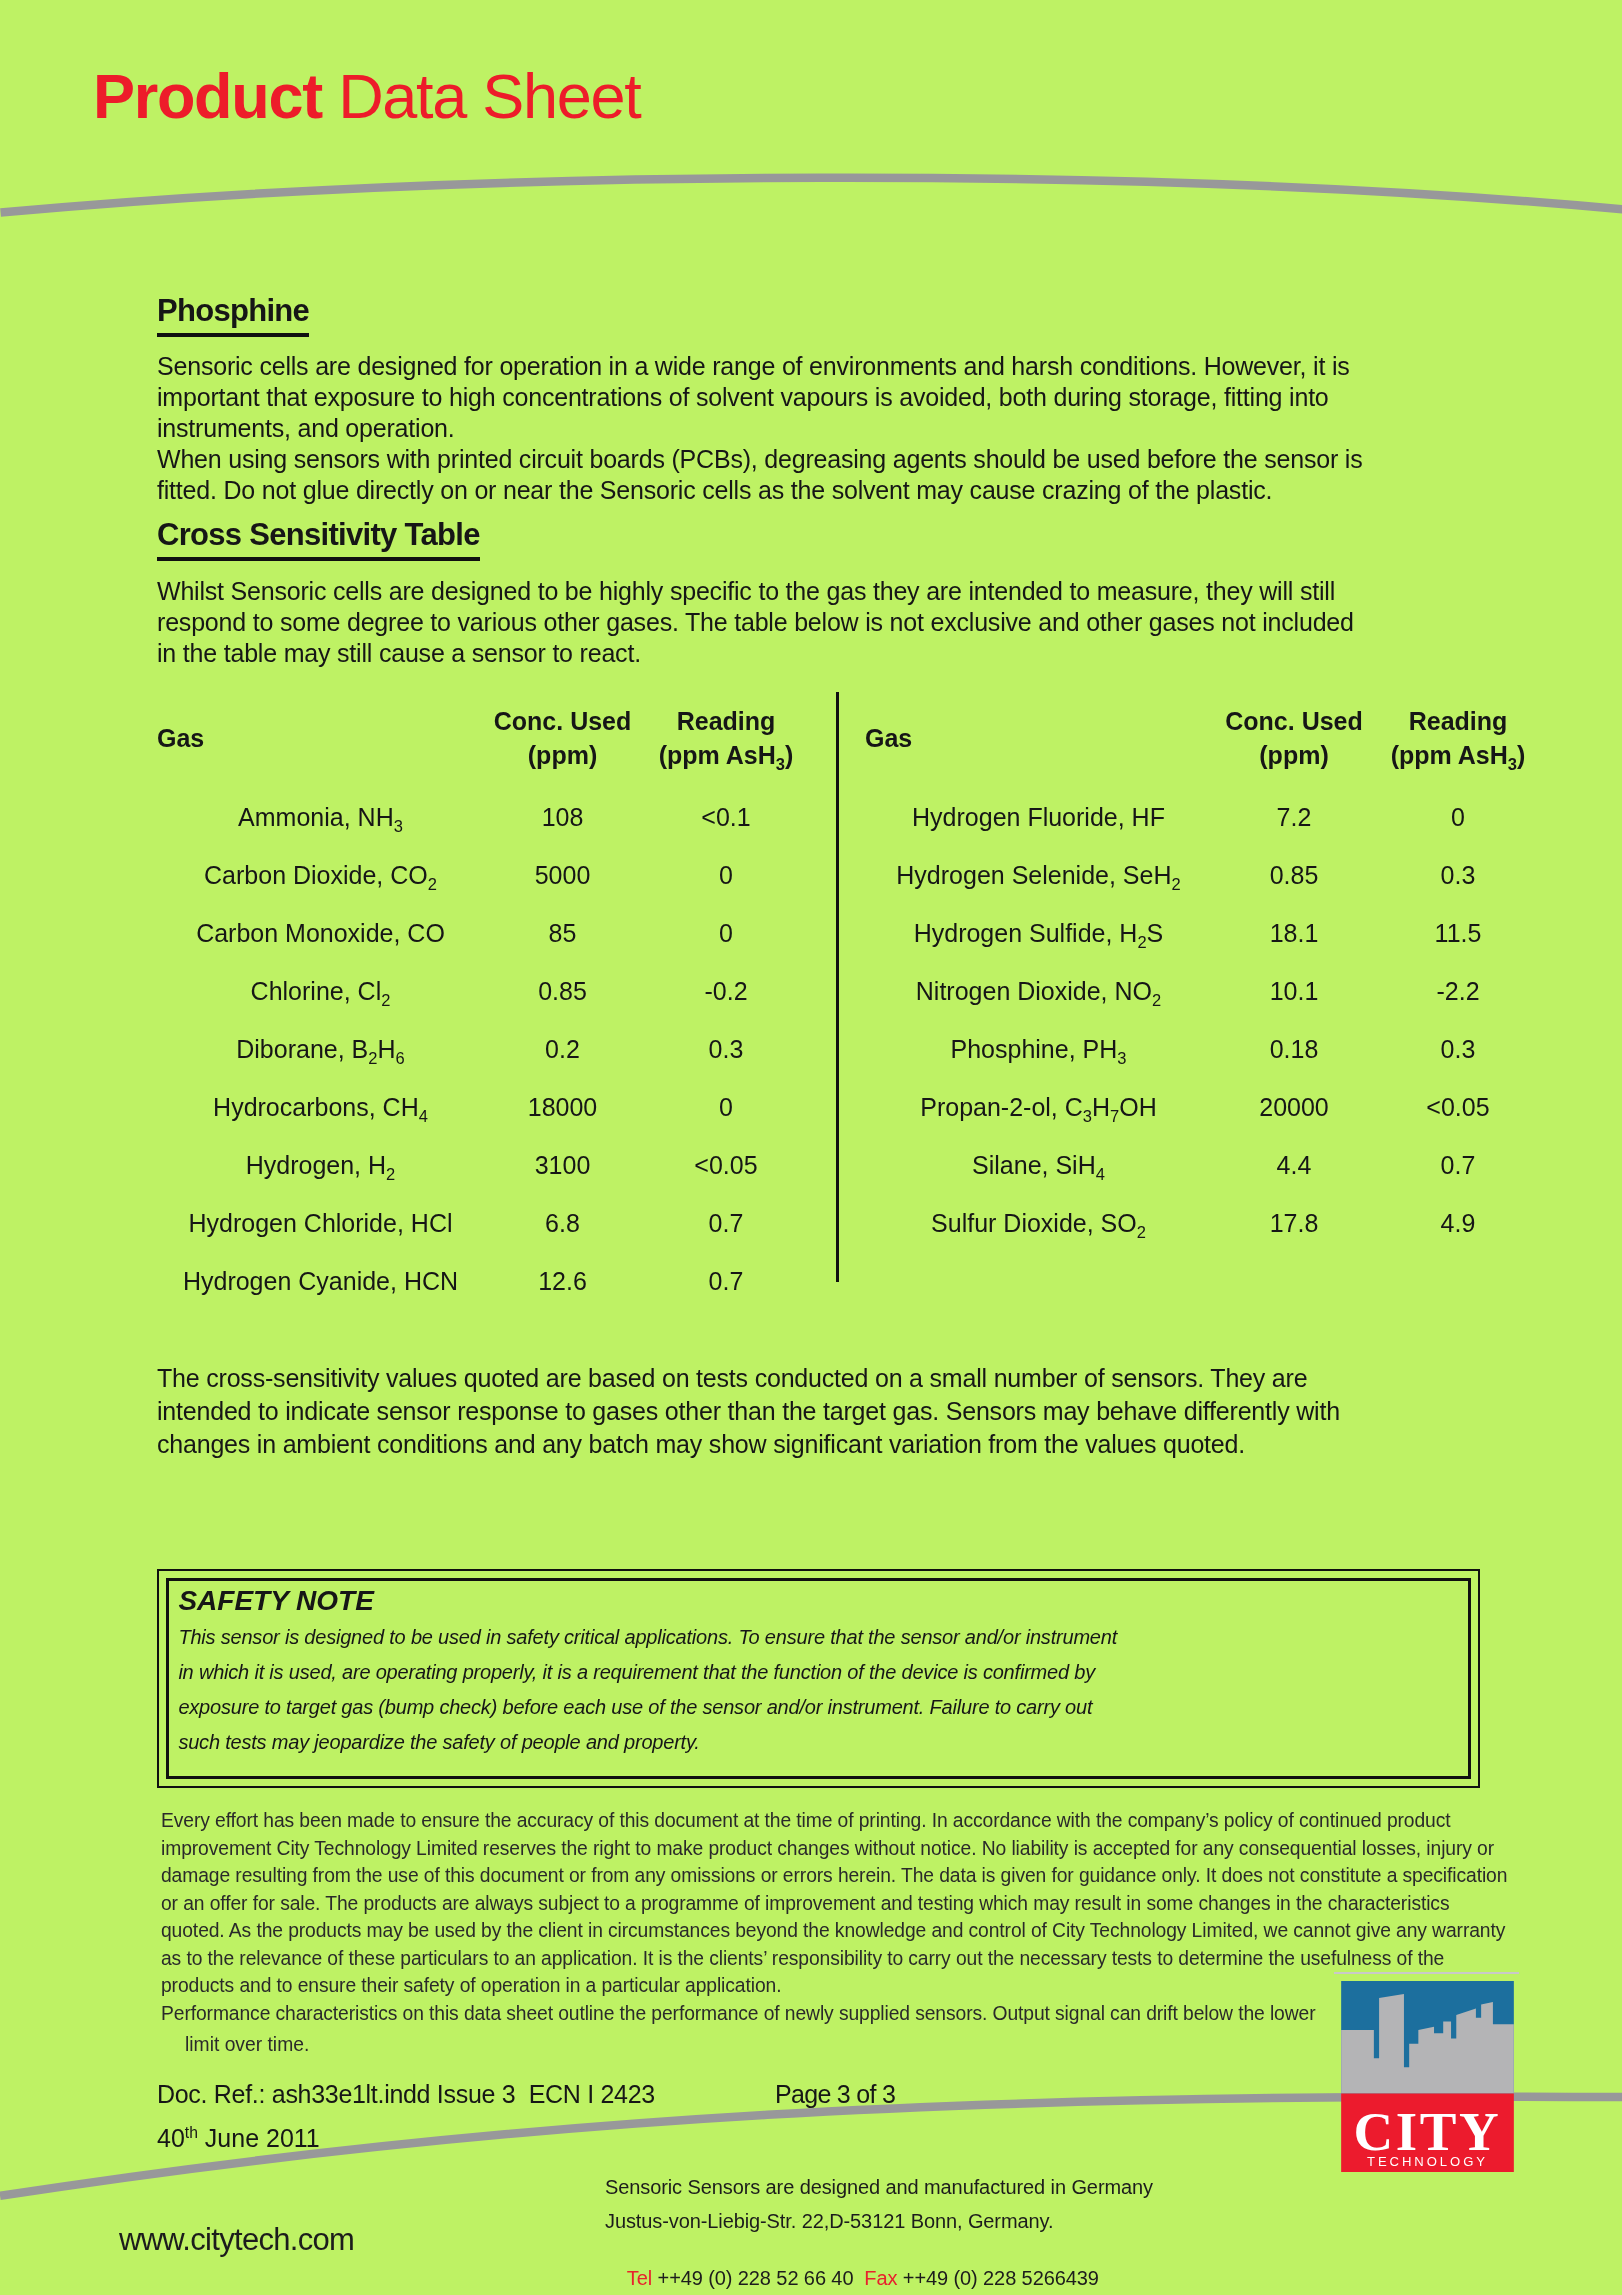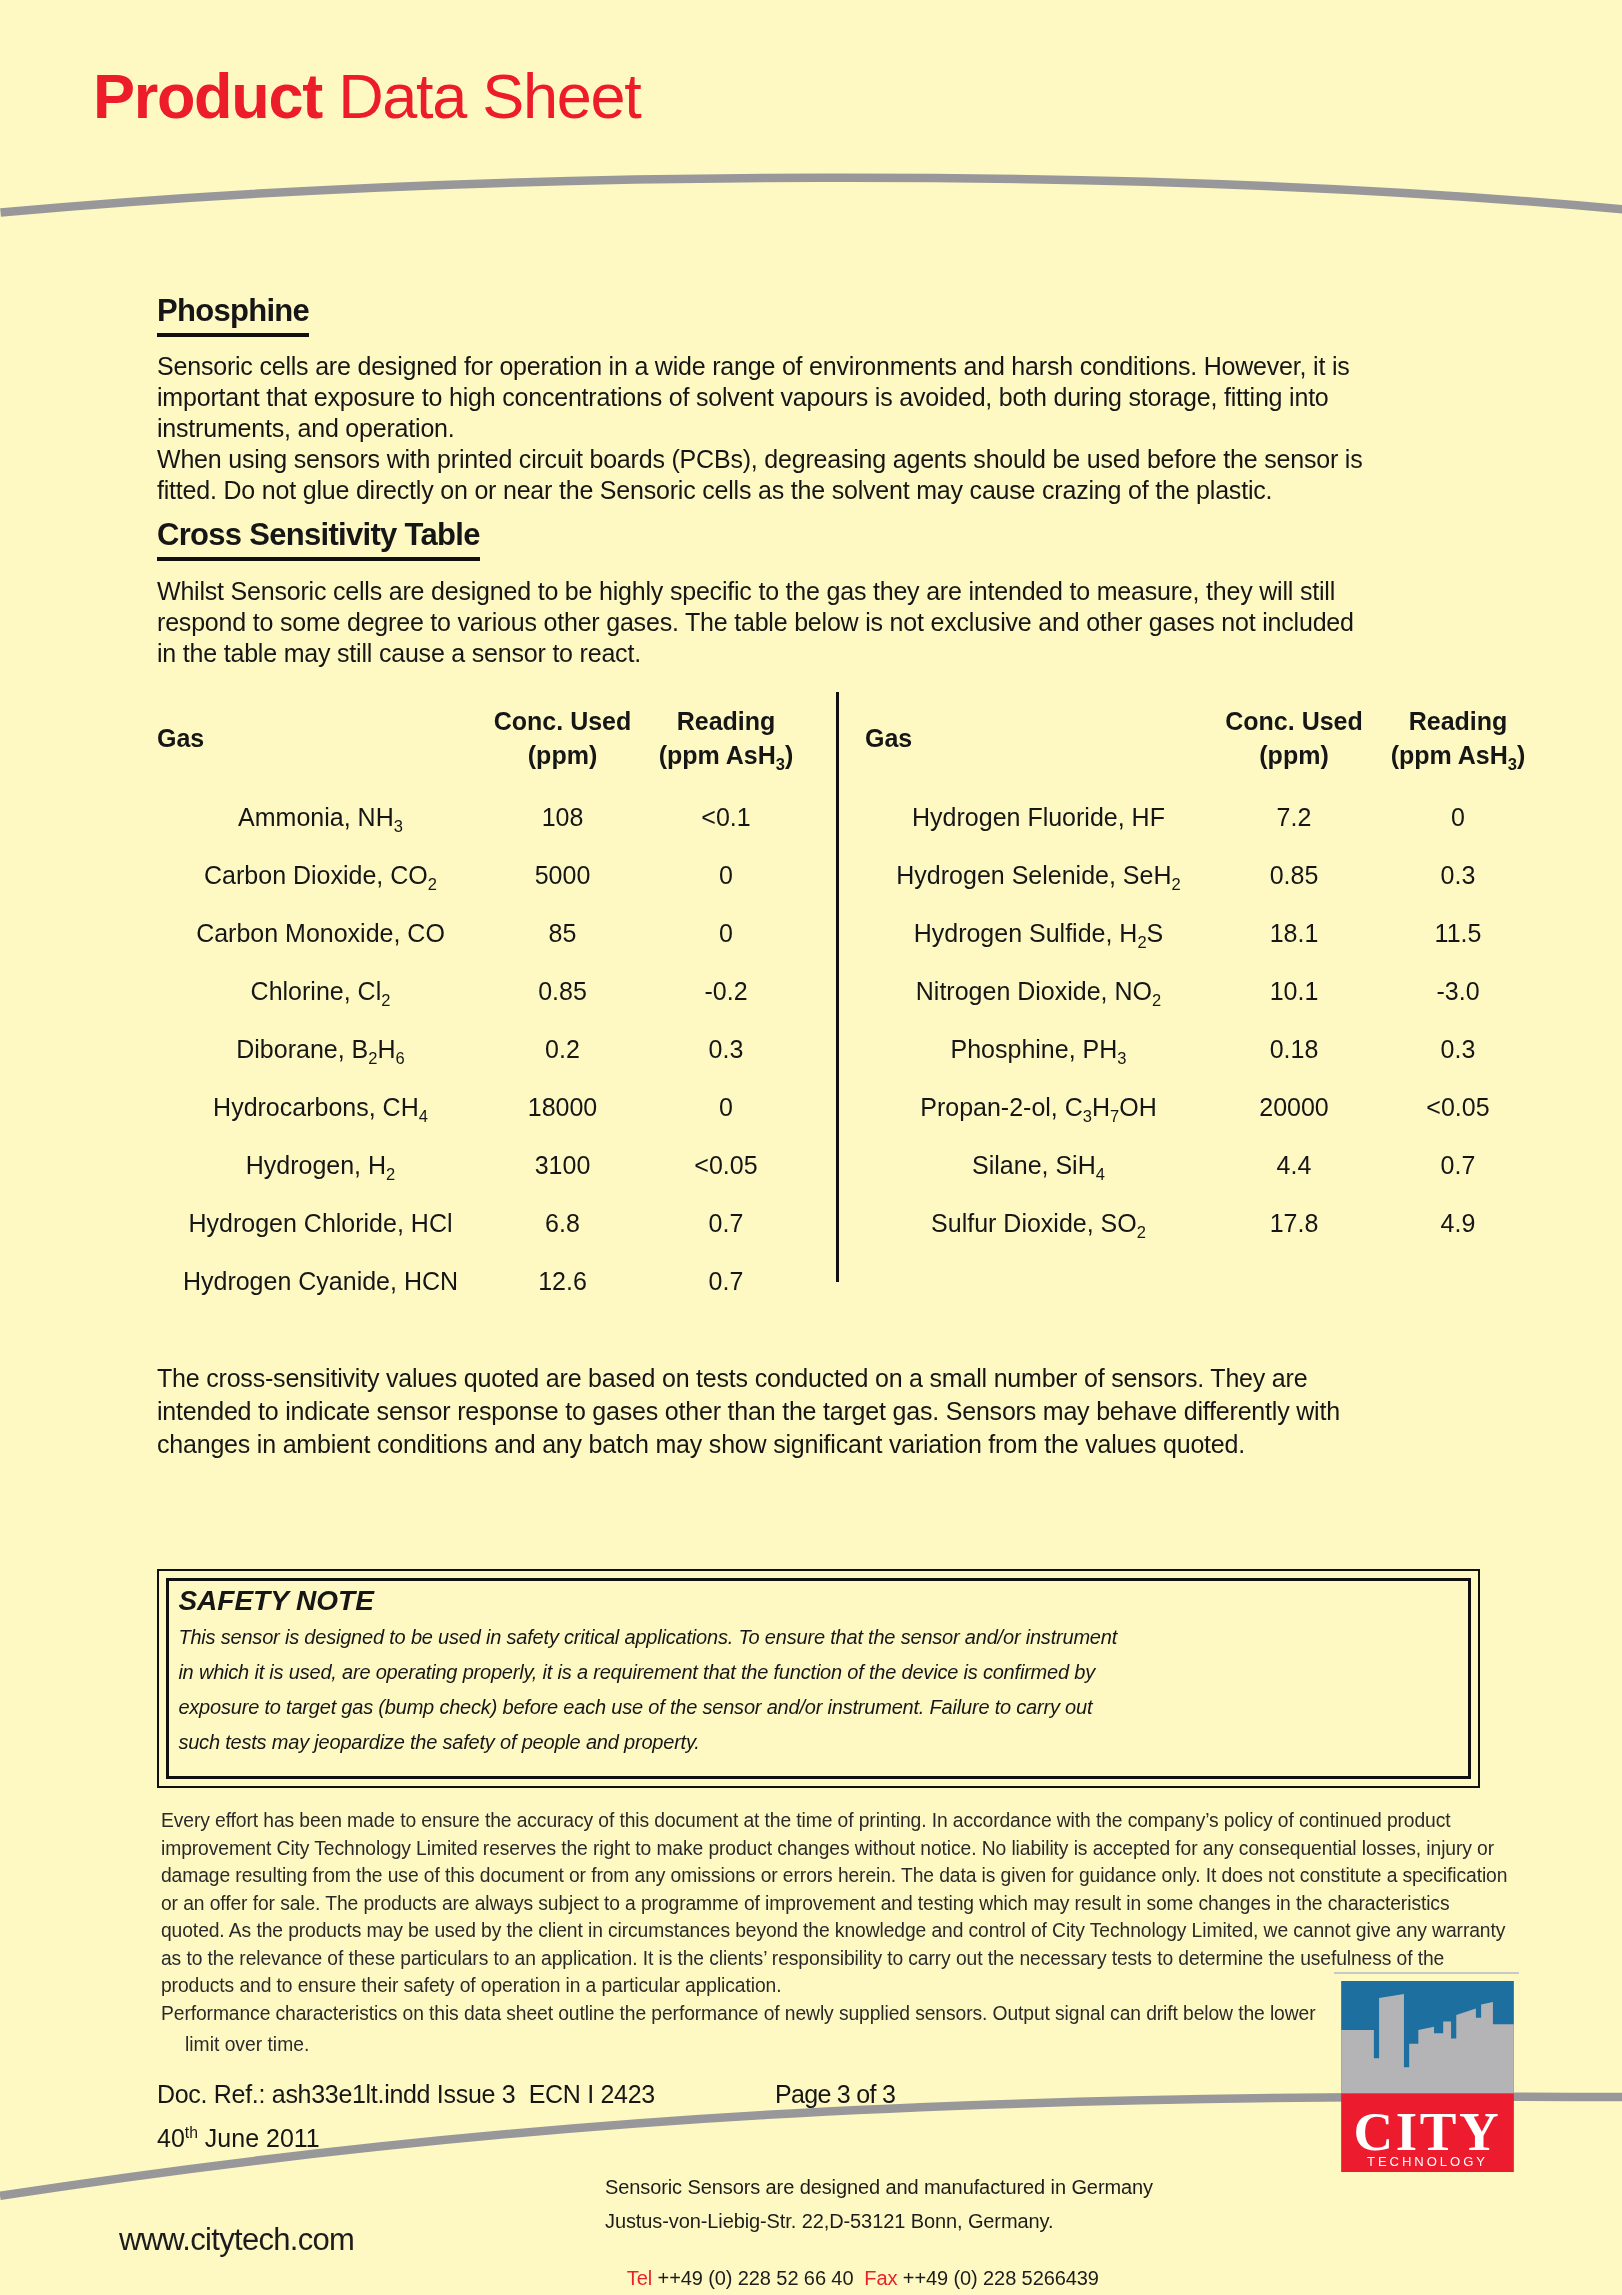--- a/index.html
+++ b/index.html
@@ -1,19 +1,19 @@
 <!DOCTYPE html>
 <html style="font-size:10.5px"><head>
 <meta charset="utf-8">
 <style>
   html,body{margin:0;padding:0;background:#ffffff;}
   .page{
     position:relative;
     width:1623px;height:2295px;
-    background:#fef9c3;
+    background:#bef264;
     font-family:"Liberation Sans","DejaVu Sans",sans-serif;
     color:#161616;
     overflow:hidden;
   }
   .abs{position:absolute;}
   
   .doc-title{
     left:93px;top:60px;
     font-size:63px;letter-spacing:-1.3px;
     color:#ED1C2A;white-space:nowrap;
@@ -183,21 +183,21 @@
           <span class="tval">0.3</span>
         </div>
         <div class="trow">
           <span class="tgas">Hydrogen Sulfide, H<sub>2</sub>S</span>
           <span class="tval">18.1</span>
           <span class="tval">11.5</span>
         </div>
         <div class="trow">
           <span class="tgas">Nitrogen Dioxide, NO<sub>2</sub></span>
           <span class="tval">10.1</span>
-          <span class="tval">-3.0</span>
+          <span class="tval">-2.2</span>
         </div>
         <div class="trow">
           <span class="tgas">Phosphine, PH<sub>3</sub></span>
           <span class="tval">0.18</span>
           <span class="tval">0.3</span>
         </div>
         <div class="trow">
           <span class="tgas">Propan-2-ol, C<sub>3</sub>H<sub>7</sub>OH</span>
           <span class="tval">20000</span>
           <span class="tval">&lt;0.05</span>

